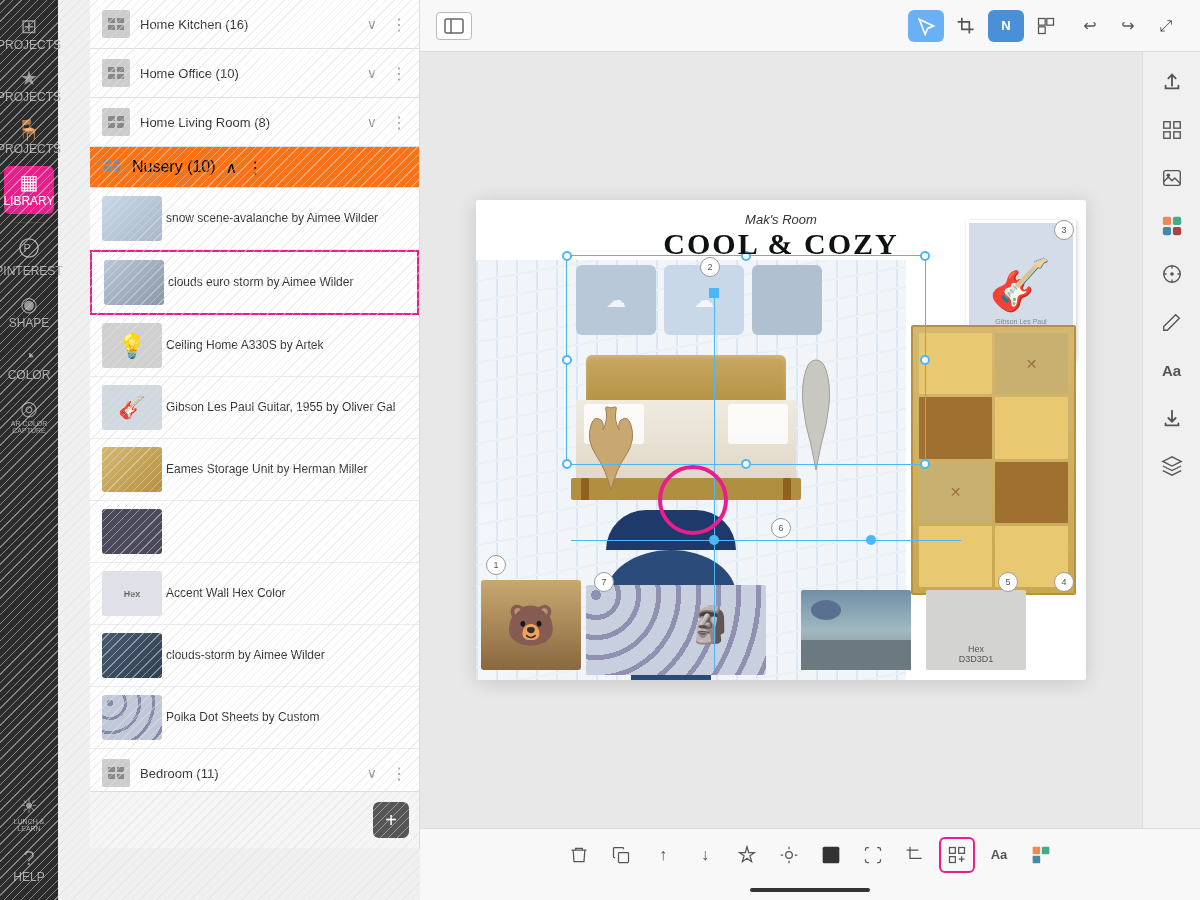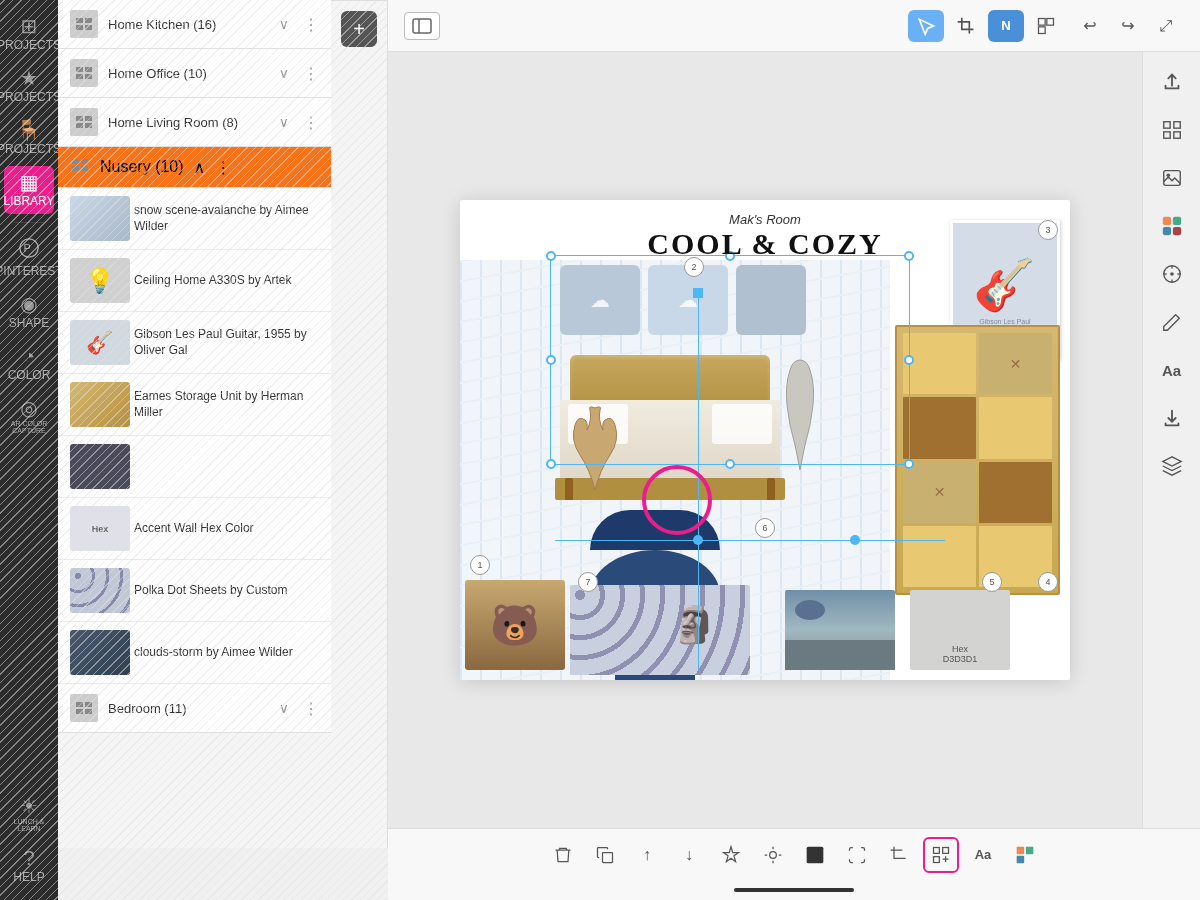--- a/index.html
+++ b/index.html
@@ -14,21 +14,21 @@
     }
     .icon-sidebar .icon-item.active { background: #e91e8c; color: #fff; }
     .icon-sidebar .icon-item .icon-symbol { font-size: 20px; line-height: 1; }
     .icon-sidebar .icon-item .icon-label { font-size: 12px; text-align: center; color: #aaa; }
     .icon-sidebar .icon-item.active .icon-label { color: #fff; }
     .icon-sidebar .divider { width: 30px; height: 1px; background: #444; margin: 4px 0; }
     .icon-sidebar .spacer { flex: 1; }
 
     
     .panel {
-      width: 330px; height: 848px; background: #f5f5f5; border-right: 1px solid #ddd; display: flex; flex-shrink: 0; overflow: hidden;
+      width: 330px; height: 848px; background: #f5f5f5; border-right: 1px solid #ddd; display: flex; flex-direction: column; flex-shrink: 0; overflow: hidden; margin-left: 32px;
     }
     .panel-content { flex: 1; overflow-y: auto; }
     .collection-row {
       display: flex; align-items: center; padding: 10px 12px; border-bottom: 1px solid #e0e0e0; background: #fff; cursor: pointer; gap: 10px;
     }
     .collection-row .col-icon { width: 28px; height: 28px; background: #ccc; border-radius: 2px; flex-shrink: 0; display: flex; align-items: center; justify-content: center; }
     .collection-row .col-name { flex: 1; font-size: 13px; color: #333; }
     .collection-row .col-chevron { color: #999; font-size: 14px; }
     .collection-row .col-more { color: #999; font-size: 16px; margin-left: 4px; }
 
@@ -354,20 +354,26 @@
 
     <div class="library-section">
 
       <div class="library-item">
         <div class="item-thumb thumb-blue" style="background: linear-gradient(135deg, #c8d8e8, #a8b8c8);"></div>
         <div class="item-info">
           <div class="item-name">snow scene-avalanche by Aimee Wilder</div>
         </div>
       </div>
 
+      <div class="library-item selected">
+        <div class="item-thumb thumb-blue" style="background: linear-gradient(135deg, #b8c8d8, #8898a8);"></div>
+        <div class="item-info">
+          <div class="item-name">clouds euro storm by Aimee Wilder</div>
+        </div>
+      </div>
 
 
       <div class="library-item">
         <div class="item-thumb" style="background: #d0d0d0; display:flex; align-items:center; justify-content:center; font-size:24px;">💡</div>
         <div class="item-info">
           <div class="item-name">Ceiling Home A330S by Artek</div>
         </div>
       </div>
 
       <div class="library-item">
@@ -392,30 +398,30 @@
       </div>
 
       <div class="library-item">
         <div class="item-thumb" style="background: #e0e0e8; display:flex; align-items:center; justify-content:center; font-size:9px; color:#666; font-weight:bold;">Hex</div>
         <div class="item-info">
           <div class="item-name">Accent Wall Hex Color</div>
         </div>
       </div>
 
       <div class="library-item">
+        <div class="item-thumb" style="background: linear-gradient(135deg, #485870, #304050);"></div>
+        <div class="item-info">
+          <div class="item-name">clouds-storm by Aimee Wilder</div>
+        </div>
+      </div>
+
+      <div class="library-item">
         <div class="item-thumb" style="background: repeating-radial-gradient(circle at 8px 8px, #8888a8 0, #8888a8 3px, #c0c8d8 3px, #c0c8d8 14px);"></div>
         <div class="item-info">
           <div class="item-name">Polka Dot Sheets by Custom</div>
-        </div>
-      </div>
-
-      <div class="library-item">
-        <div class="item-thumb" style="background: linear-gradient(135deg, #485870, #304050);"></div>
-        <div class="item-info">
-          <div class="item-name">clouds-storm by Aimee Wilder</div>
         </div>
       </div>
 
     </div>
 
     <div class="collection-row">
       <div class="col-icon">
         <svg width="20" height="16" viewBox="0 0 20 16">
             <rect x="2" y="2" width="7" height="5" fill="#888"></rect>
             <rect x="11" y="2" width="7" height="5" fill="#888"></rect>

